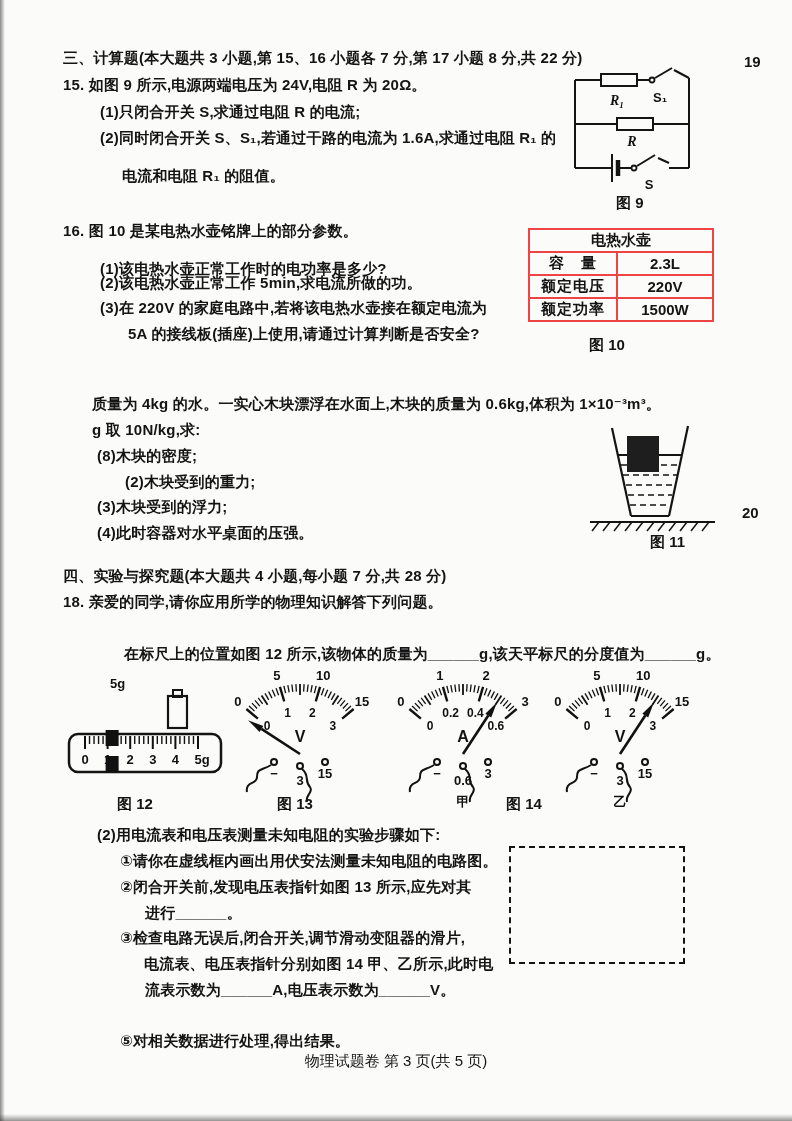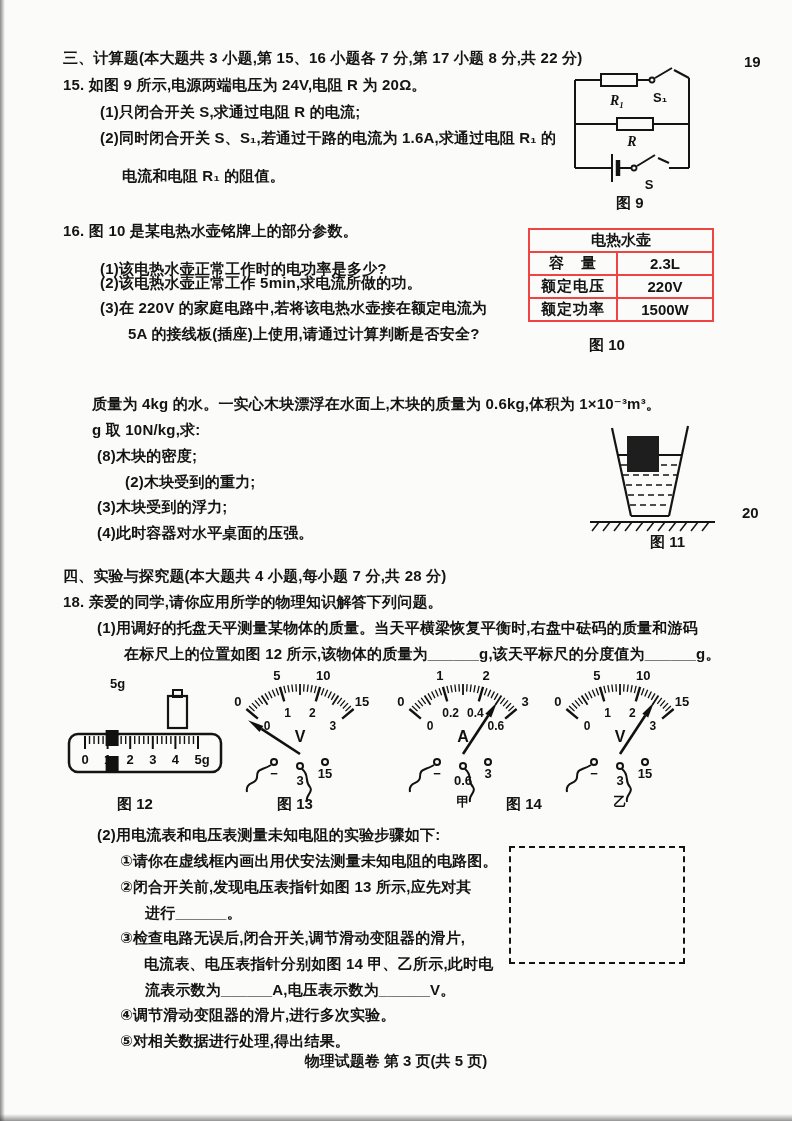--- a/index.html
+++ b/index.html
@@ -6,21 +6,21 @@
   .page{position:relative;width:792px;height:1121px;background:#fbfbfa;overflow:hidden;
         font-family:"Liberation Sans","DejaVu Sans",sans-serif;color:#141414;}
   .ln{position:absolute;white-space:nowrap;font-weight:700;font-size:15px;letter-spacing:.2px;}
   .caption{position:absolute;white-space:nowrap;font-weight:700;font-size:15px;}
   .frag{position:absolute;font-weight:700;font-size:15px;}
   .nameplate{position:absolute;left:528px;top:228px;border-collapse:collapse;background:#fbfbfa;}
   .nameplate td{border:2px solid #ef4444;font-weight:700;font-size:15px;text-align:center;padding:1px 4px;}
   .nameplate .lab{width:78px;letter-spacing:1px;}
   .nameplate .val{width:86px;}
   .answer-box{position:absolute;left:509px;top:846px;width:172px;height:114px;border:2.5px dashed #141414;}
-  .footer{position:absolute;top:1052px;left:0;width:100%;text-align:center;font-weight:700;font-size:15px;}
+  .footer{position:absolute;top:1052px;left:0;width:100%;text-align:center;font-weight:400;font-size:15px;}
   .figsvg{position:absolute;overflow:visible;}
   .mtext{font:700 13px "Liberation Sans","DejaVu Sans",sans-serif;fill:#111;}
   .msmall{font:700 12px "Liberation Sans","DejaVu Sans",sans-serif;fill:#111;}
   .munit{font:700 16px "Liberation Sans","DejaVu Sans",sans-serif;fill:#111;}
   .clab{font:italic 700 14px "Liberation Serif","DejaVu Serif",serif;fill:#111;}
   .edge-left{position:absolute;left:0;top:0;bottom:0;width:5px;
              background:linear-gradient(to right,rgba(45,45,45,.55),rgba(45,45,45,0));}
   .edge-bottom{position:absolute;left:0;bottom:0;height:7px;width:100%;
              background:linear-gradient(to top,rgba(45,45,45,.5),rgba(45,45,45,0));}
 </style>
@@ -130,21 +130,20 @@
         <line x1="91" y1="104" x2="84" y2="113"></line>
       <line x1="102" y1="104" x2="95" y2="113"></line>
         <line x1="113" y1="104" x2="106" y2="113"></line>
       <line x1="124" y1="104" x2="117" y2="113"></line>
     </g>
   </svg>
   <div class="caption" style="left:626px;top:533px;margin-left:24px;">图 11</div>
 
   <div class="ln" style="left:63px;top:567px;">四、实验与探究题(本大题共 4 小题,每小题 7 分,共 28 分)</div>
   <div class="ln" style="left:63px;top:593px;">18. 亲爱的同学,请你应用所学的物理知识解答下列问题。</div>
-  <div class="ln" style="left:97px;top:619px;">(1)用调好的托盘天平测量某物体的质量。当天平横梁恢复平衡时,右盘中砝码的质量和游码</div>
   <div class="ln" style="left:124px;top:645px;">在标尺上的位置如图 12 所示,该物体的质量为______g,该天平标尺的分度值为______g。</div>
 
   <svg id="ruler-svg" class="figsvg" style="left:65px;top:666px;" width="165" height="130" viewBox="0 0 165 130">
     <text x="45" y="22" class="mtext">5g</text>
     <rect x="108" y="24" width="9" height="7" fill="none" stroke="#141414" stroke-width="2"></rect>
     <rect x="103" y="30" width="19" height="32" fill="none" stroke="#141414" stroke-width="2.2"></rect>
     <rect x="4" y="68" width="152" height="38" rx="9" fill="none" stroke="#141414" stroke-width="2.5"></rect>
   <line x1="20" y1="70" x2="20" y2="83" stroke="#111" stroke-width="2"></line>
       <line x1="24.52" y1="70" x2="24.52" y2="78" stroke="#111" stroke-width="1.4"></line>
       <line x1="29.04" y1="70" x2="29.04" y2="78" stroke="#111" stroke-width="1.4"></line>
@@ -344,19 +343,18 @@
     </svg>
   <div class="caption" style="left:506px;top:795px;">图 14</div>
 
   <div class="ln" style="left:97px;top:826px;">(2)用电流表和电压表测量未知电阻的实验步骤如下:</div>
   <div class="ln" style="left:120px;top:852px;">①请你在虚线框内画出用伏安法测量未知电阻的电路图。</div>
   <div class="ln" style="left:120px;top:878px;">②闭合开关前,发现电压表指针如图 13 所示,应先对其</div>
   <div class="ln" style="left:145px;top:904px;">进行______。</div>
   <div class="ln" style="left:120px;top:929px;">③检查电路无误后,闭合开关,调节滑动变阻器的滑片,</div>
   <div class="ln" style="left:144px;top:955px;">电流表、电压表指针分别如图 14 甲、乙所示,此时电</div>
   <div class="ln" style="left:145px;top:981px;">流表示数为______A,电压表示数为______V。</div>
-  <div class="ln" style="left:120px;top:1006px;">④调节滑动变阻器的滑片,进行多次实验。</div>
   <div class="ln" style="left:120px;top:1032px;">⑤对相关数据进行处理,得出结果。</div>
 
   <div class="answer-box"></div>
 
   <div class="footer">物理试题卷 第 3 页(共 5 页)</div>
 </div>
 
 </body></html>

